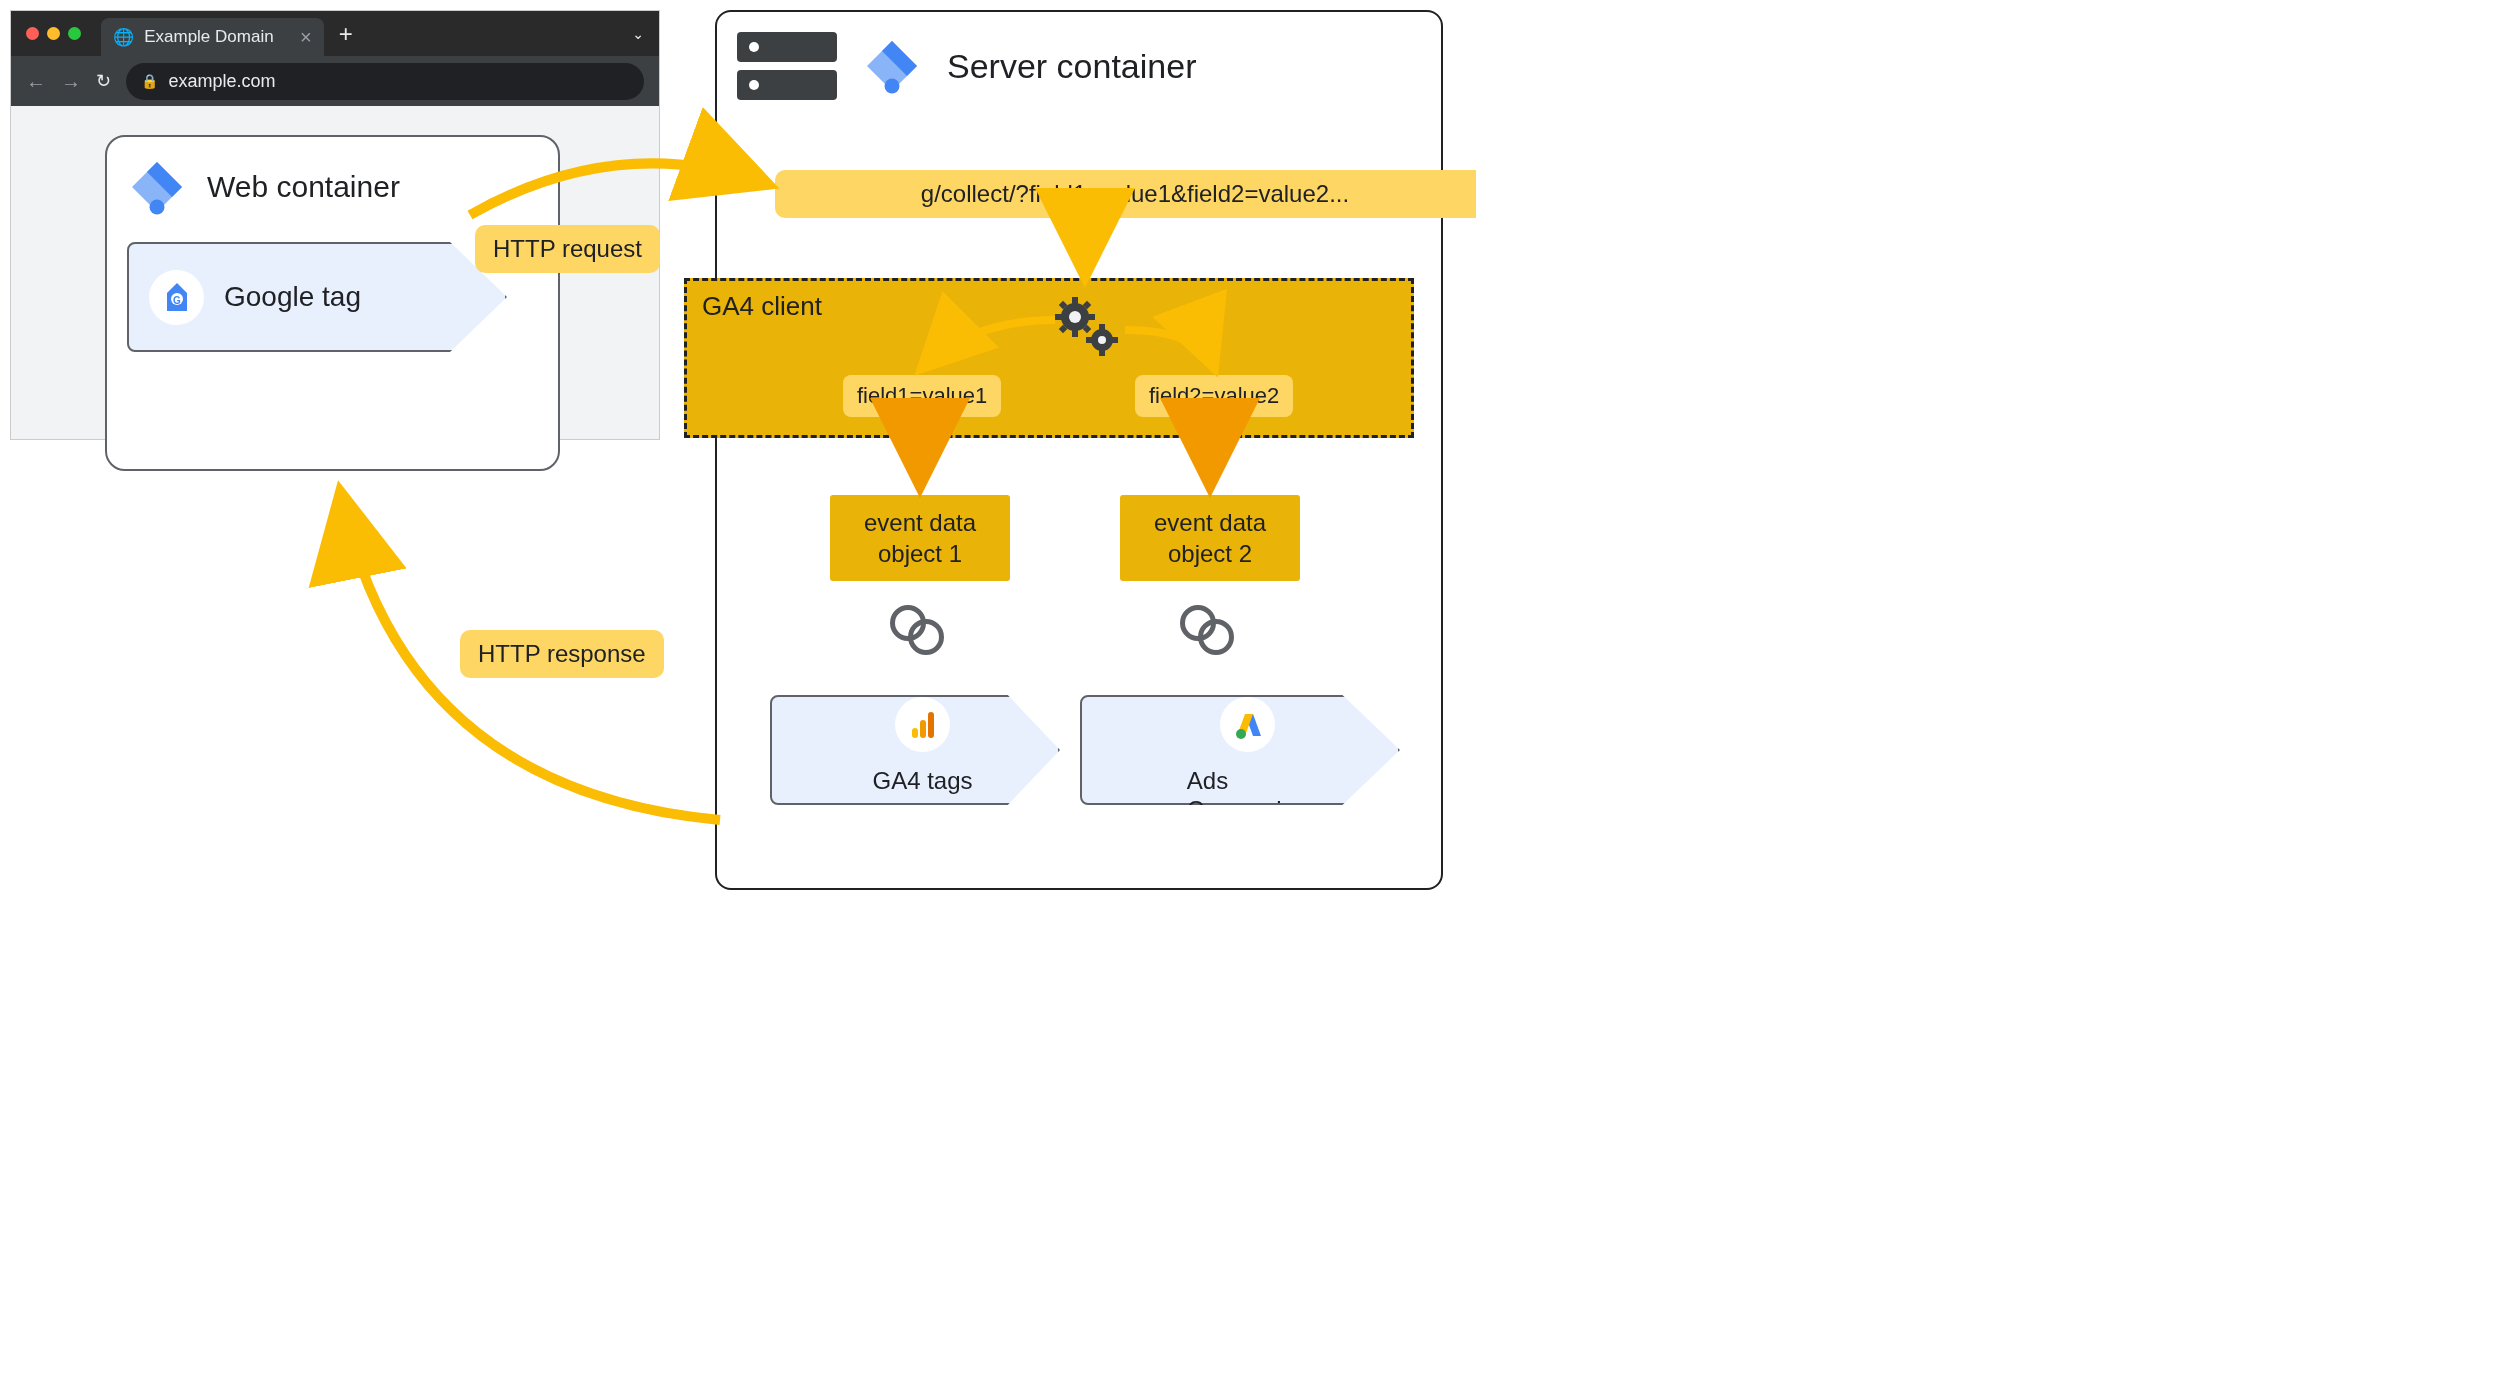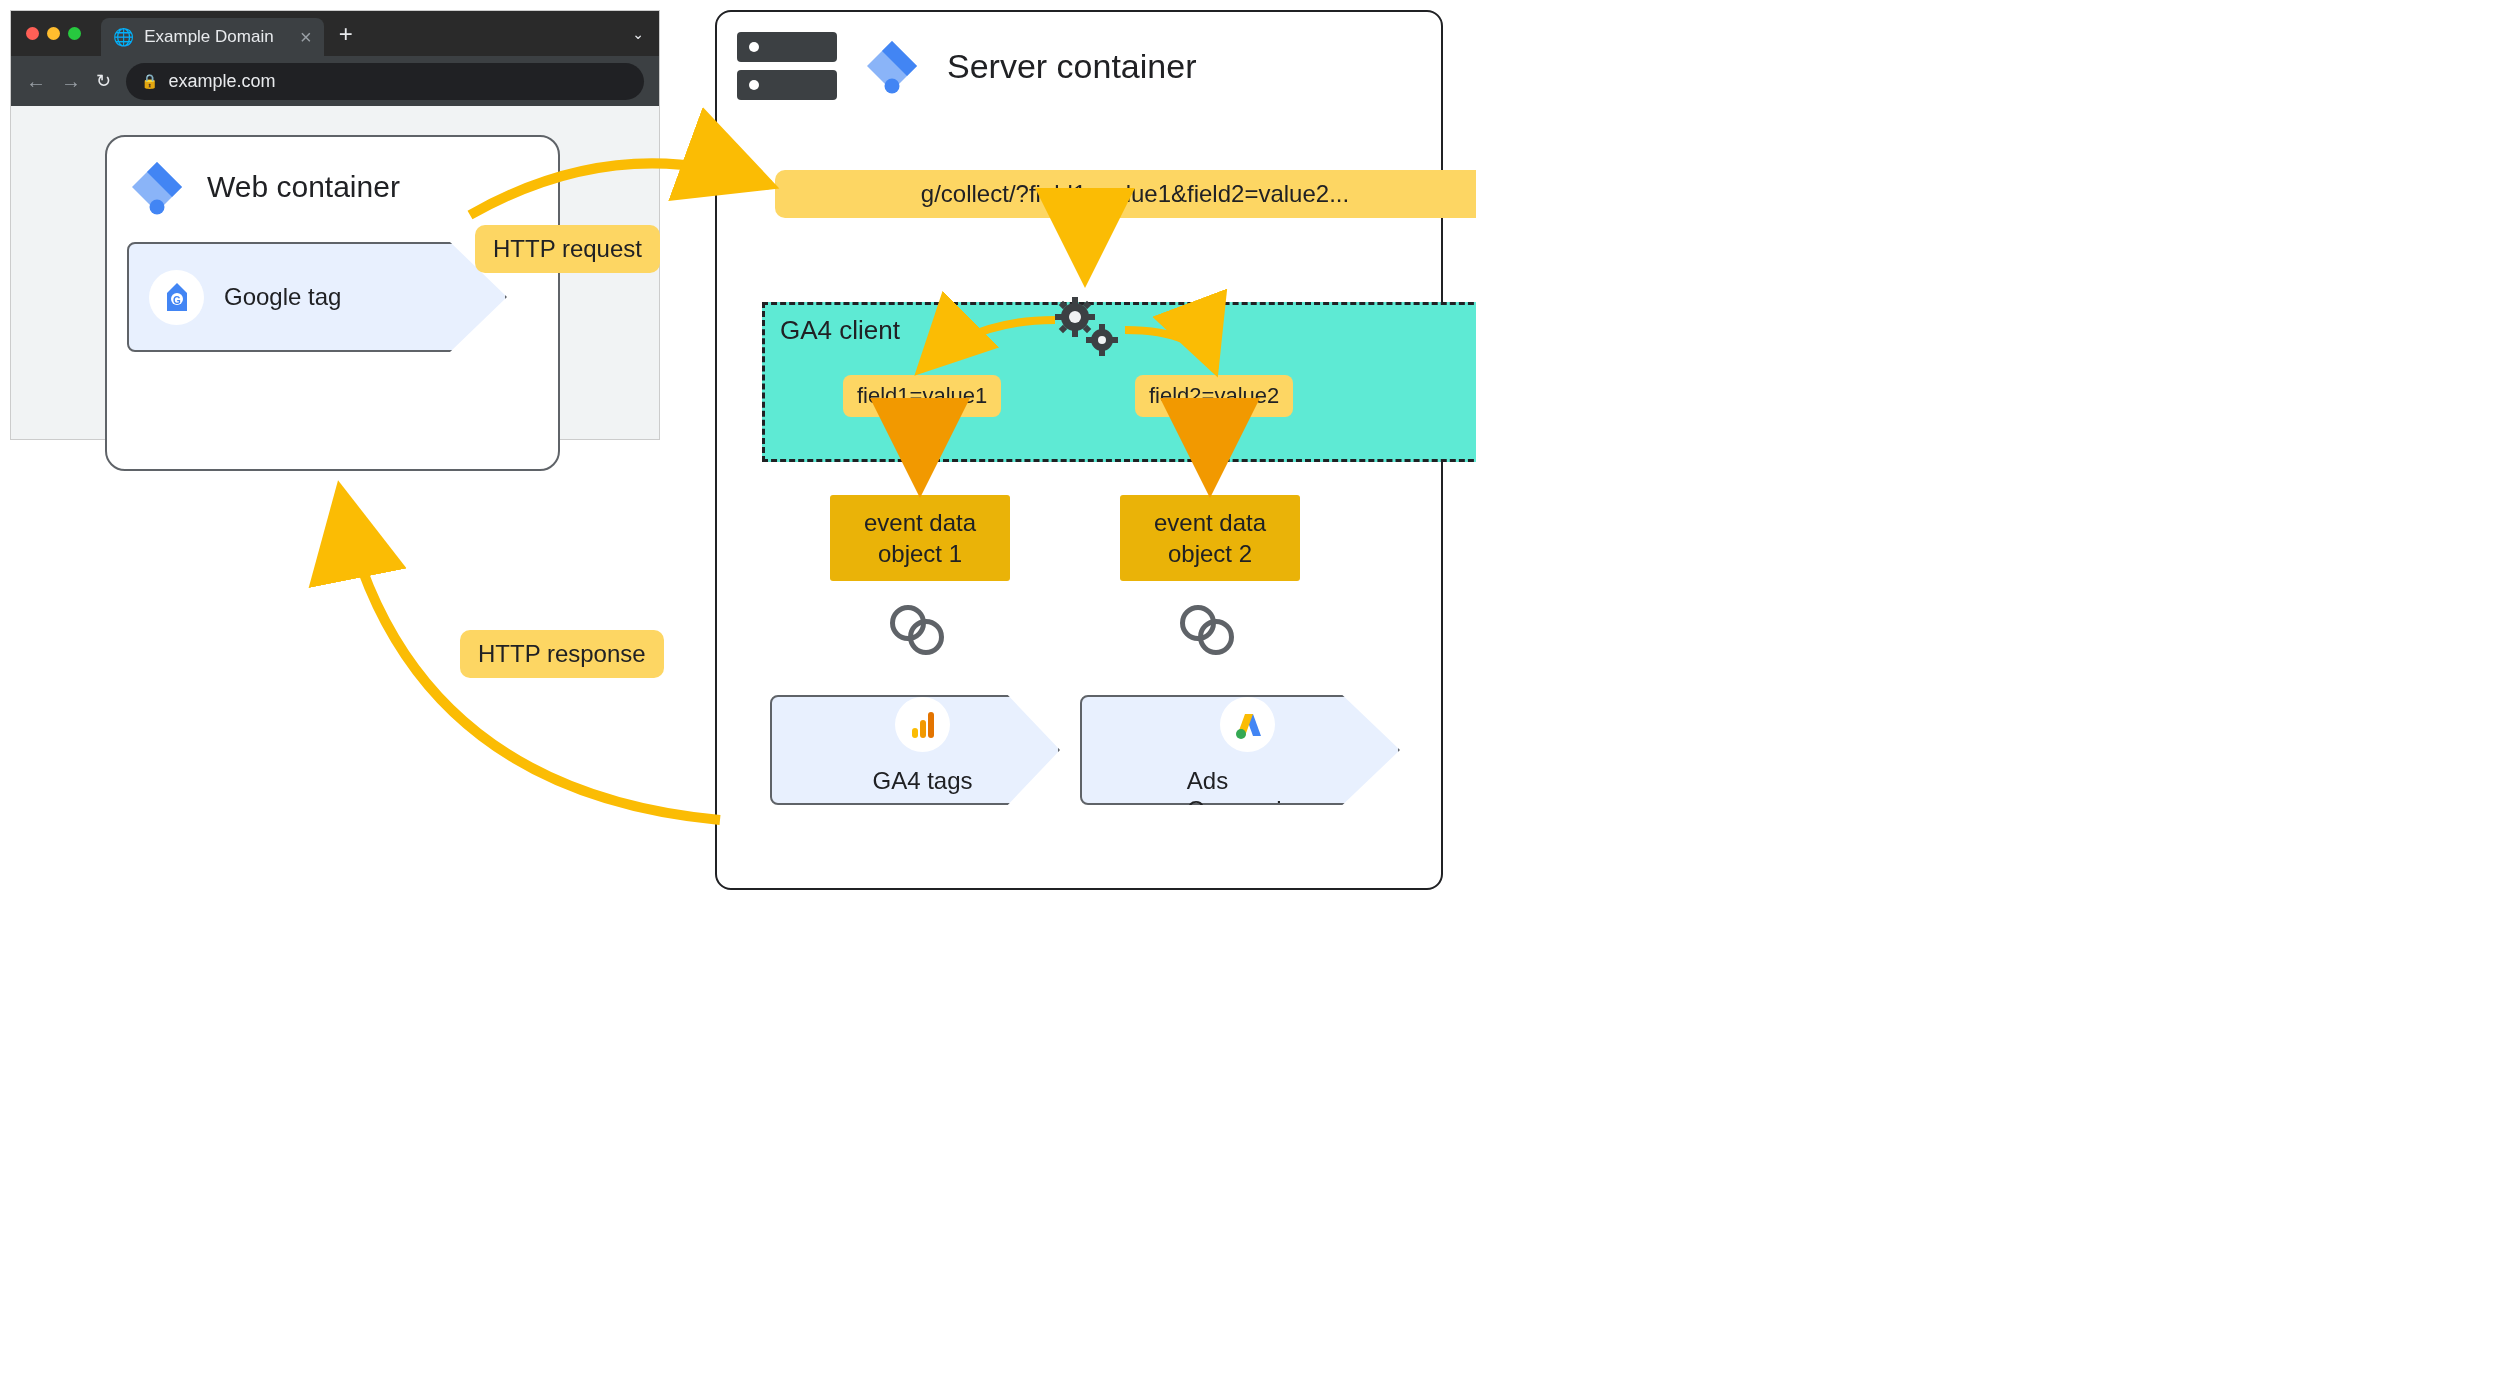--- a/index.html
+++ b/index.html
@@ -26,40 +26,40 @@
 
 .web-container { position: absolute; left: 105px; top: 135px; width: 455px; height: 336px; background: #fff; border: 2px solid #5f6368; border-radius: 20px; padding: 20px; }
 .web-container-header { display: flex; align-items: center; gap: 20px; margin-bottom: 25px; }
 .web-container-title { font-size: 30px; color: #202124; }
 
 
 .gtm-icon { width: 60px; height: 60px; }
 
 
 .google-tag-chip { position: relative; width: 380px; height: 110px; background: #e8f0fe; border: 2px solid #5f6368; display: flex; align-items: center; padding-left: 20px; gap: 20px; clip-path: polygon(0 0, 85% 0, 100% 50%, 85% 100%, 0 100%); border-radius: 8px; }
-.google-tag-label { font-size: 24px; color: #202124; }
+.google-tag-label { font-size: 28px; color: #202124; }
 .gtag-icon { width: 55px; height: 55px; background: #fff; border-radius: 50%; display: flex; align-items: center; justify-content: center; }
 
 
 .server-panel { position: absolute; left: 715px; top: 10px; width: 728px; height: 880px; background: #fff; border: 2px solid #202124; border-radius: 16px; padding: 20px; }
 .server-header { display: flex; align-items: center; gap: 25px; margin-bottom: 30px; }
 .server-bars { display: flex; flex-direction: column; gap: 8px; }
 .server-bar { width: 100px; height: 30px; background: #3c4043; border-radius: 4px; position: relative; }
 .server-bar::before { content: ''; position: absolute; left: 12px; top: 10px; width: 10px; height: 10px; background: #fff; border-radius: 50%; }
 .server-title { font-size: 34px; color: #202124; }
 
 
 .pill { background: #fdd663; border-radius: 10px; padding: 10px 18px; font-size: 24px; color: #202124; display: inline-block; }
 .pill-sm { background: #fdd663; border-radius: 8px; padding: 8px 14px; font-size: 22px; color: #202124; display: inline-block; }
 .pill-orange { background: #eab308; border-radius: 3px; padding: 12px 20px; font-size: 24px; color: #202124; text-align: center; line-height: 1.3; }
 
 .collect-pill { position: absolute; left: 775px; top: 170px; width: 720px; text-align: center; }
 
 
-.ga4-client-box { position: absolute; left: 762px; top: 278px; width: 730px; height: 160px; background: #5eead4; border: 3px dashed #202124; margin-top: 24px; }
+.ga4-client-box { position: absolute; left: 684px; top: 278px; width: 730px; height: 160px; background: #eab308; border: 3px dashed #202124; }
 .ga4-client-label { position: absolute; left: 15px; top: 10px; font-size: 26px; color: #202124; }
 
 .field1-pill { position: absolute; left: 843px; top: 375px; }
 .field2-pill { position: absolute; left: 1135px; top: 375px; }
 
 .eventdata1 { position: absolute; left: 830px; top: 495px; width: 180px; }
 .eventdata2 { position: absolute; left: 1120px; top: 495px; width: 180px; }
 
 
 .link-circles { position: absolute; width: 60px; height: 50px; }

